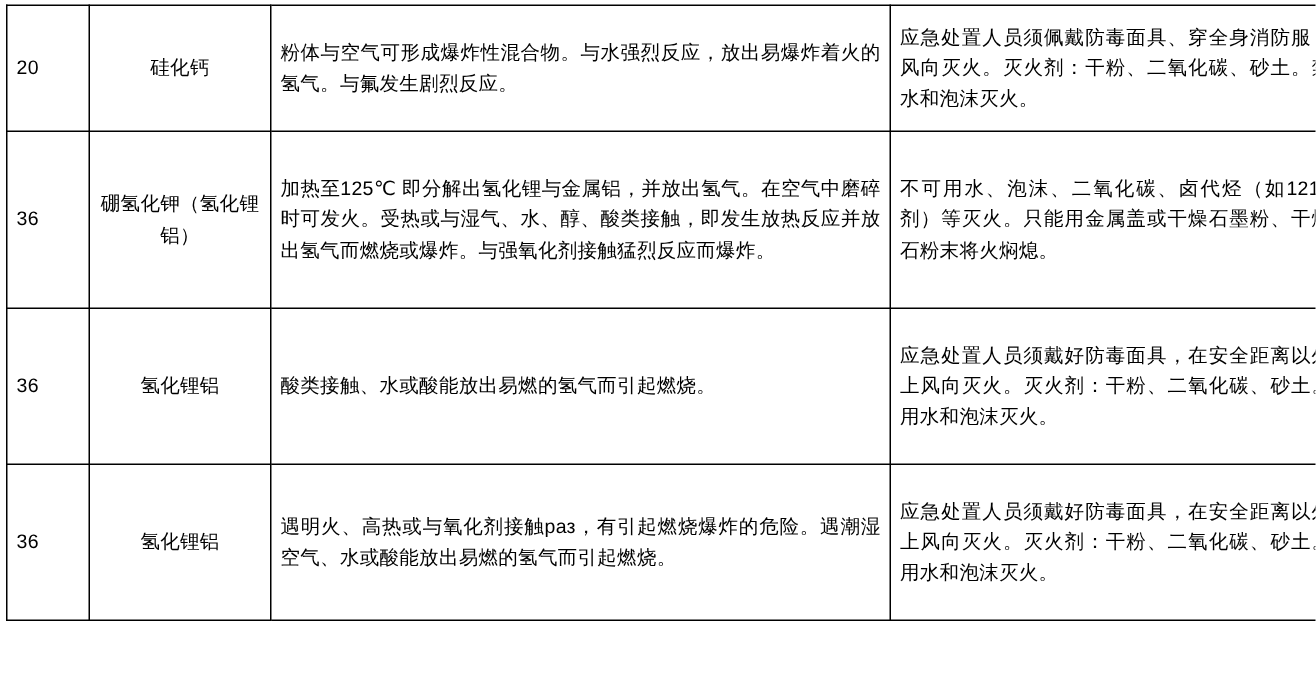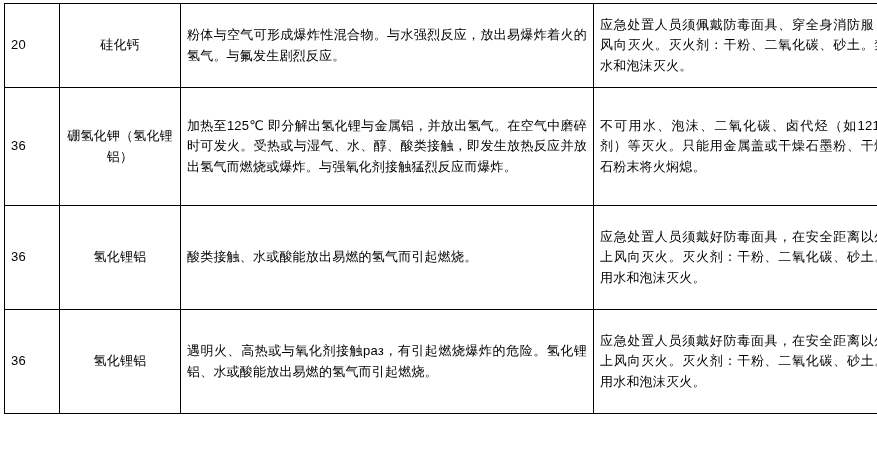--- a/index.html
+++ b/index.html
@@ -70,17 +70,17 @@
     </tr>
     <tr class="r2">
       <td class="col-num">36</td>
       <td class="col-name">氢化锂铝</td>
       <td class="col-prop">酸类接触、水或酸能放出易燃的氢气而引起燃烧。</td>
       <td class="col-action">应急处置人员须戴好防毒面具，在安全距离以外，在上风向灭火。灭火剂：干粉、二氧化碳、砂土。禁止用水和泡沫灭火。</td>
     </tr>
     <tr class="r3">
       <td class="col-num">36</td>
       <td class="col-name">氢化锂铝</td>
-      <td class="col-prop">遇明火、高热或与氧化剂接触раз，有引起燃烧爆炸的危险。氢化锂铝、水或酸能放出易燃的氢气而引起燃烧。</td>
+      <td class="col-prop">遇明火、高热或与氧化剂接触раз，有引起燃烧爆炸的危险。遇潮湿空气、水或酸能放出易燃的氢气而引起燃烧。</td>
       <td class="col-action">应急处置人员须戴好防毒面具，在安全距离以外，在上风向灭火。灭火剂：干粉、二氧化碳、砂土。禁止用水和泡沫灭火。</td>
     </tr>
   </tbody>
 </table>
 
 </body></html>

